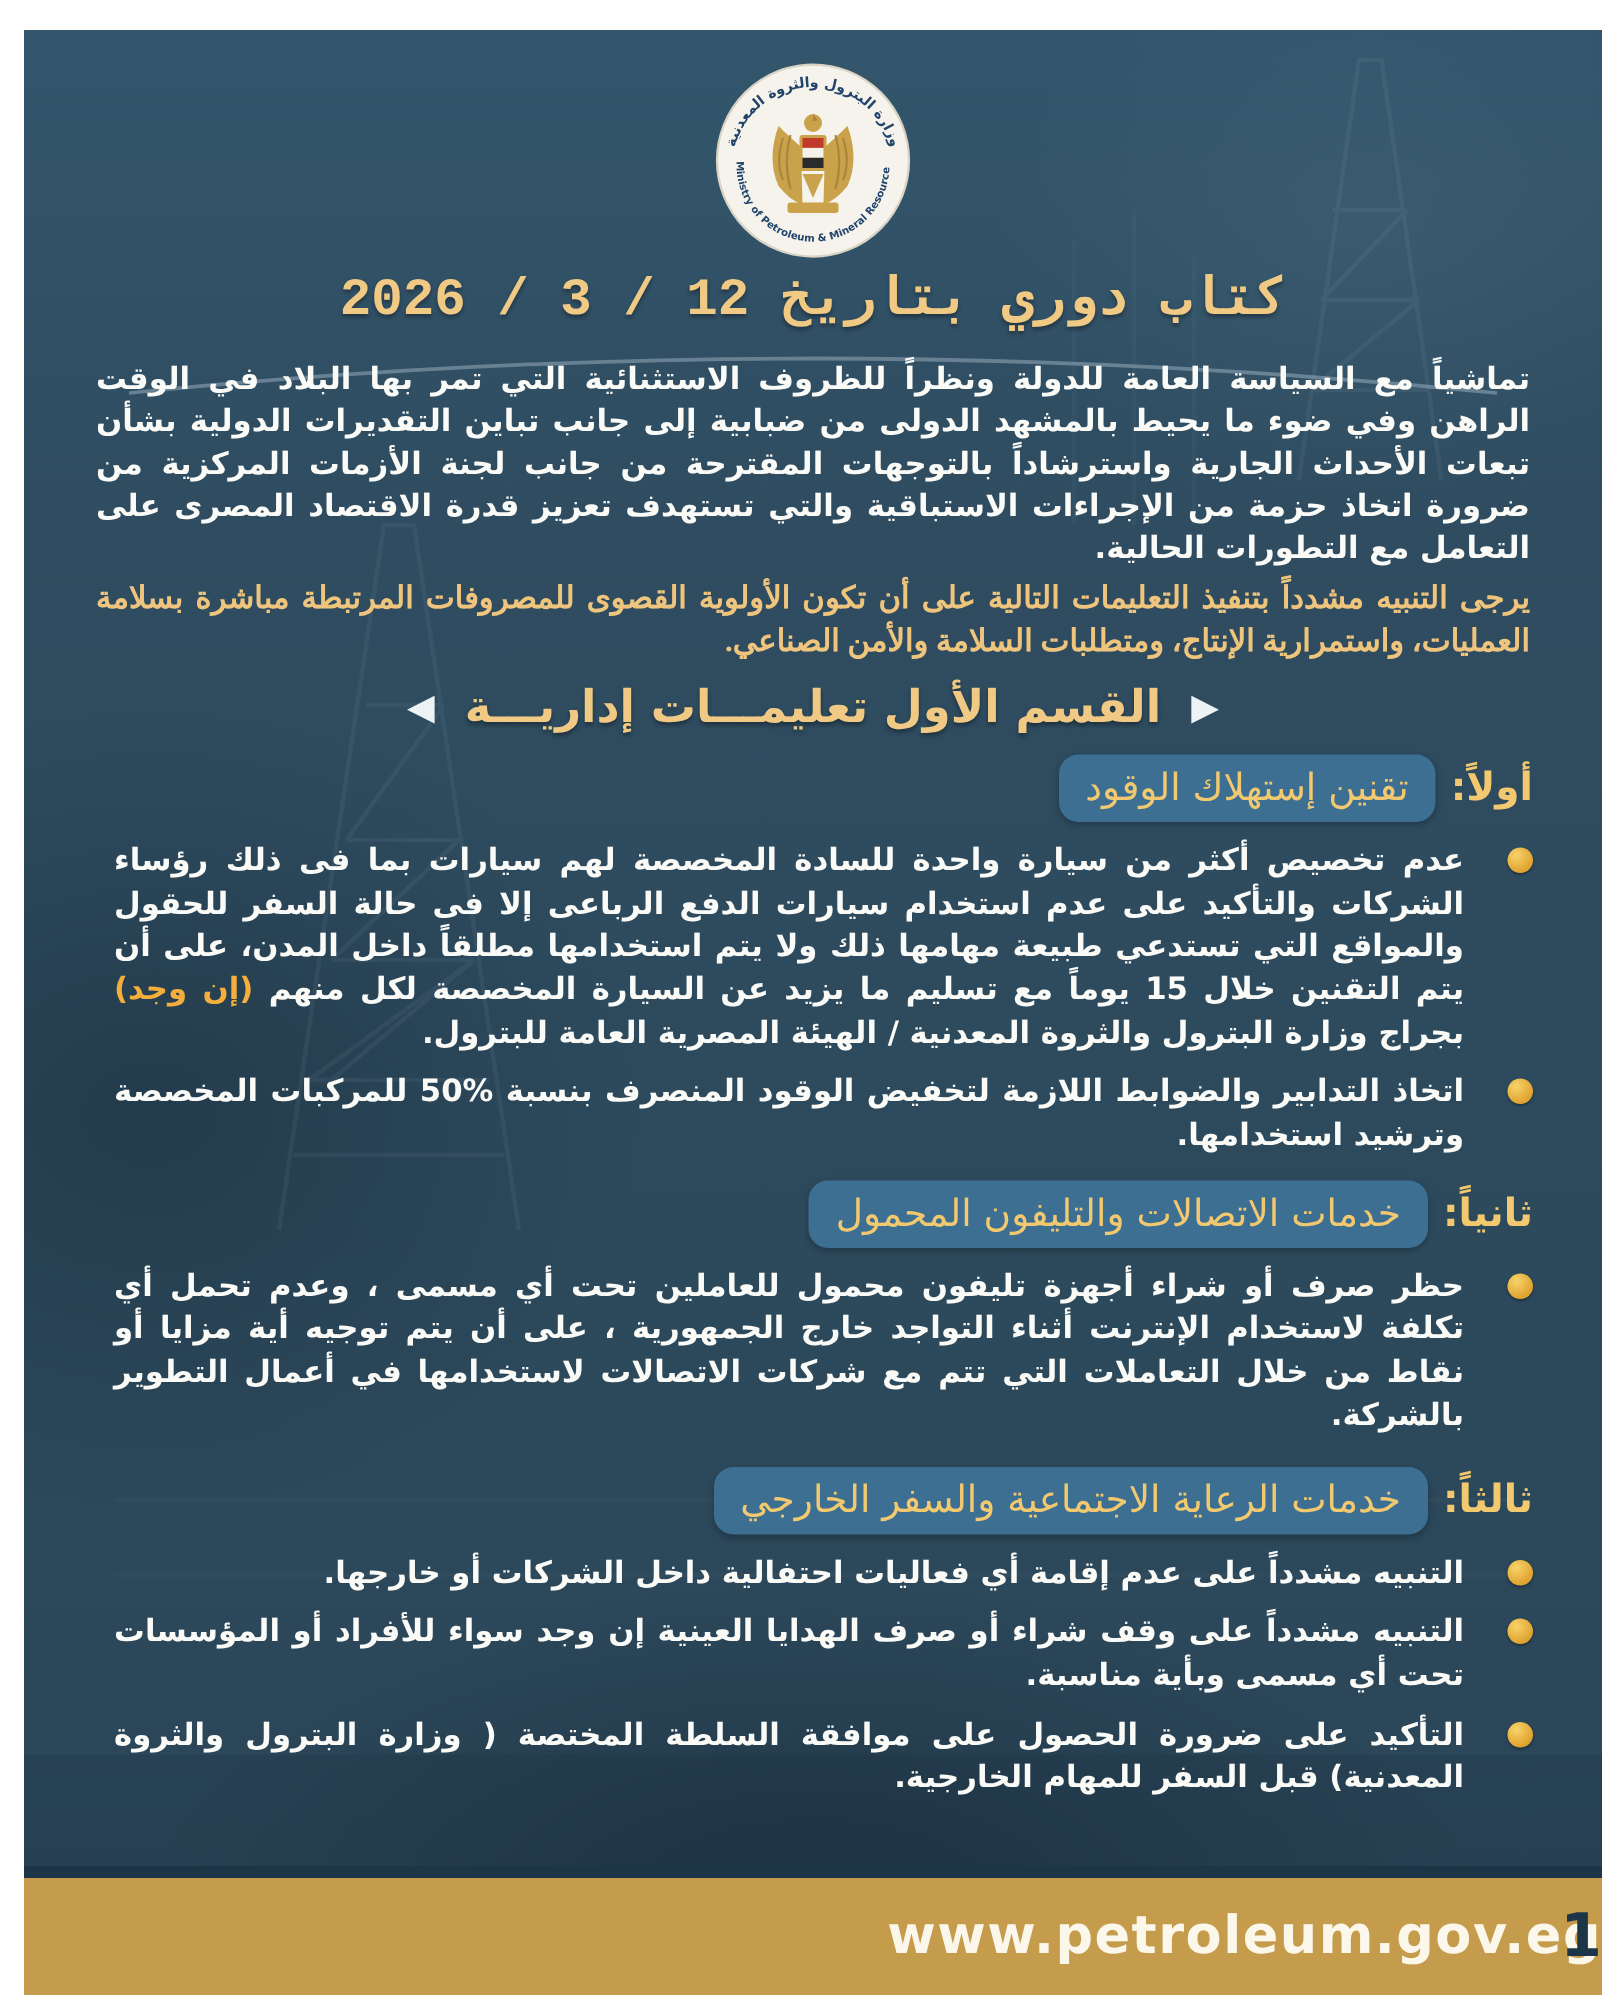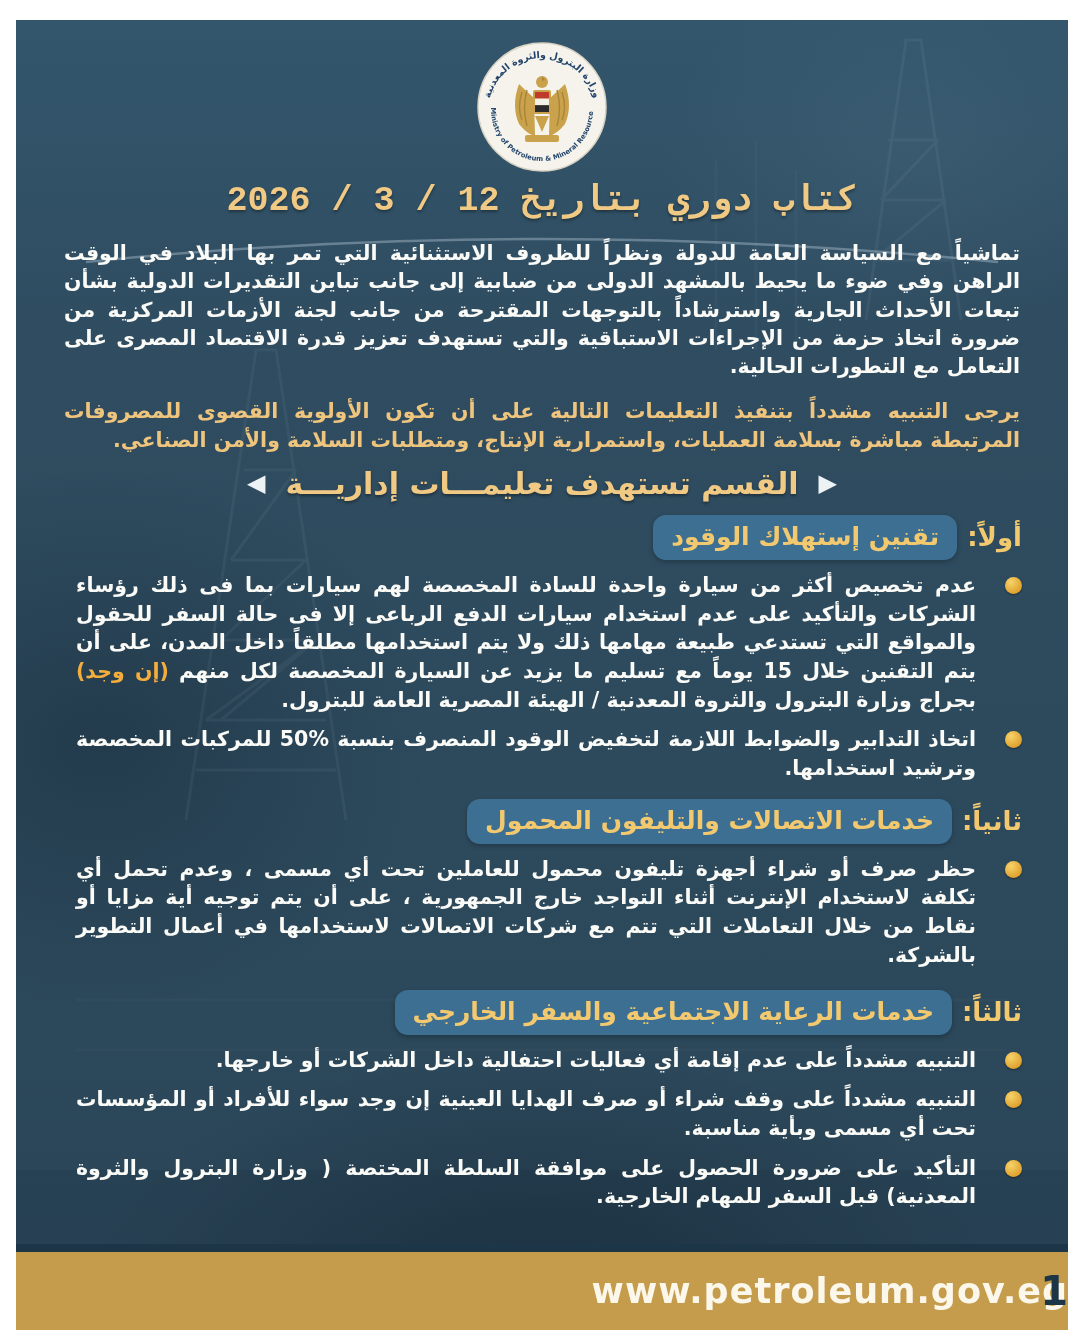--- a/index.html
+++ b/index.html
@@ -31,42 +31,42 @@
     text-shadow:0 2px 3px rgba(0,0,0,.35);
     font-family:Liberation Mono, monospace;
   }
 
   .intro, .note{
     margin:18px 48px 0 48px;
     font-size:20.5px;font-weight:bold;line-height:1.38;
     text-align:justify;text-justify:inter-word;
   }
   .intro{color:#FAFAF7;}
-  .note{color:#EFC57E;margin-top:17px;}
+  .note{color:#EFC57E;margin-top:6px;font-family:Liberation Serif, serif;}
 
   .section-header{
     margin-top:12px;
     display:flex;justify-content:center;align-items:center;gap:20px;
   }
   .section-header .marker{color:#EDF2F5;font-size:24px;line-height:1;}
   .section-header .sh-text{
     color:#F0CA84;font-size:30px;font-weight:bold;
     text-shadow:0 2px 3px rgba(0,0,0,.35);
   }
 
   .sub-heading{
     margin:14px 46px 0 46px;
     text-align:right;
     display:flex;align-items:center;justify-content:flex-start;gap:10px;
   }
   .sub-heading .sh-label{color:#F3C96F;font-size:26px;font-weight:bold;}
   .sub-heading .sh-badge{
     background:#3D6F93;border-radius:13px;
     padding:7px 18px 9px 18px;
-    color:#F3C96F;font-size:25px;font-weight:bold;
+    color:#F3C96F;font-size:25px;font-weight:normal;
     box-shadow:0 2px 5px rgba(0,0,0,.25);
   }
 
   .bullet{
     display:flex;gap:29px;
     margin:11px 46px 0 60px;
   }
   .bullet .dot{
     flex:none;width:17px;height:17px;border-radius:50%;
     margin-top:6px;
@@ -159,21 +159,21 @@
     </div>
 
     <div class="doc-title">كتاب دوري بتاريخ 12 / 3 / 2026</div>
 
     <div class="intro">تماشياً مع السياسة العامة للدولة ونظراً للظروف الاستثنائية التي تمر بها البلاد في الوقت الراهن وفي ضوء ما يحيط بالمشهد الدولى من ضبابية إلى جانب تباين التقديرات الدولية بشأن تبعات الأحداث الجارية واسترشاداً بالتوجهات المقترحة من جانب لجنة الأزمات المركزية من ضرورة اتخاذ حزمة من الإجراءات الاستباقية والتي تستهدف تعزيز قدرة الاقتصاد المصرى على التعامل مع التطورات الحالية.</div>
 
     <div class="note">يرجى التنبيه مشدداً بتنفيذ التعليمات التالية على أن تكون الأولوية القصوى للمصروفات المرتبطة مباشرة بسلامة العمليات، واستمرارية الإنتاج، ومتطلبات السلامة والأمن الصناعي.</div>
 
     <div class="section-header">
       <span class="marker">▶</span>
-      <span class="sh-text">القسم تستهدف تعليمـــات إداريـــة</span>
+      <span class="sh-text">القسم الأول تعليمـــات إداريـــة</span>
       <span class="marker">◀</span>
     </div>
 
     <div class="sub-heading">
       <span class="sh-label">أولاً:</span>
       <span class="sh-badge">تقنين إستهلاك الوقود</span>
     </div>
 
     <div class="bullet">
       <span class="dot"></span>

